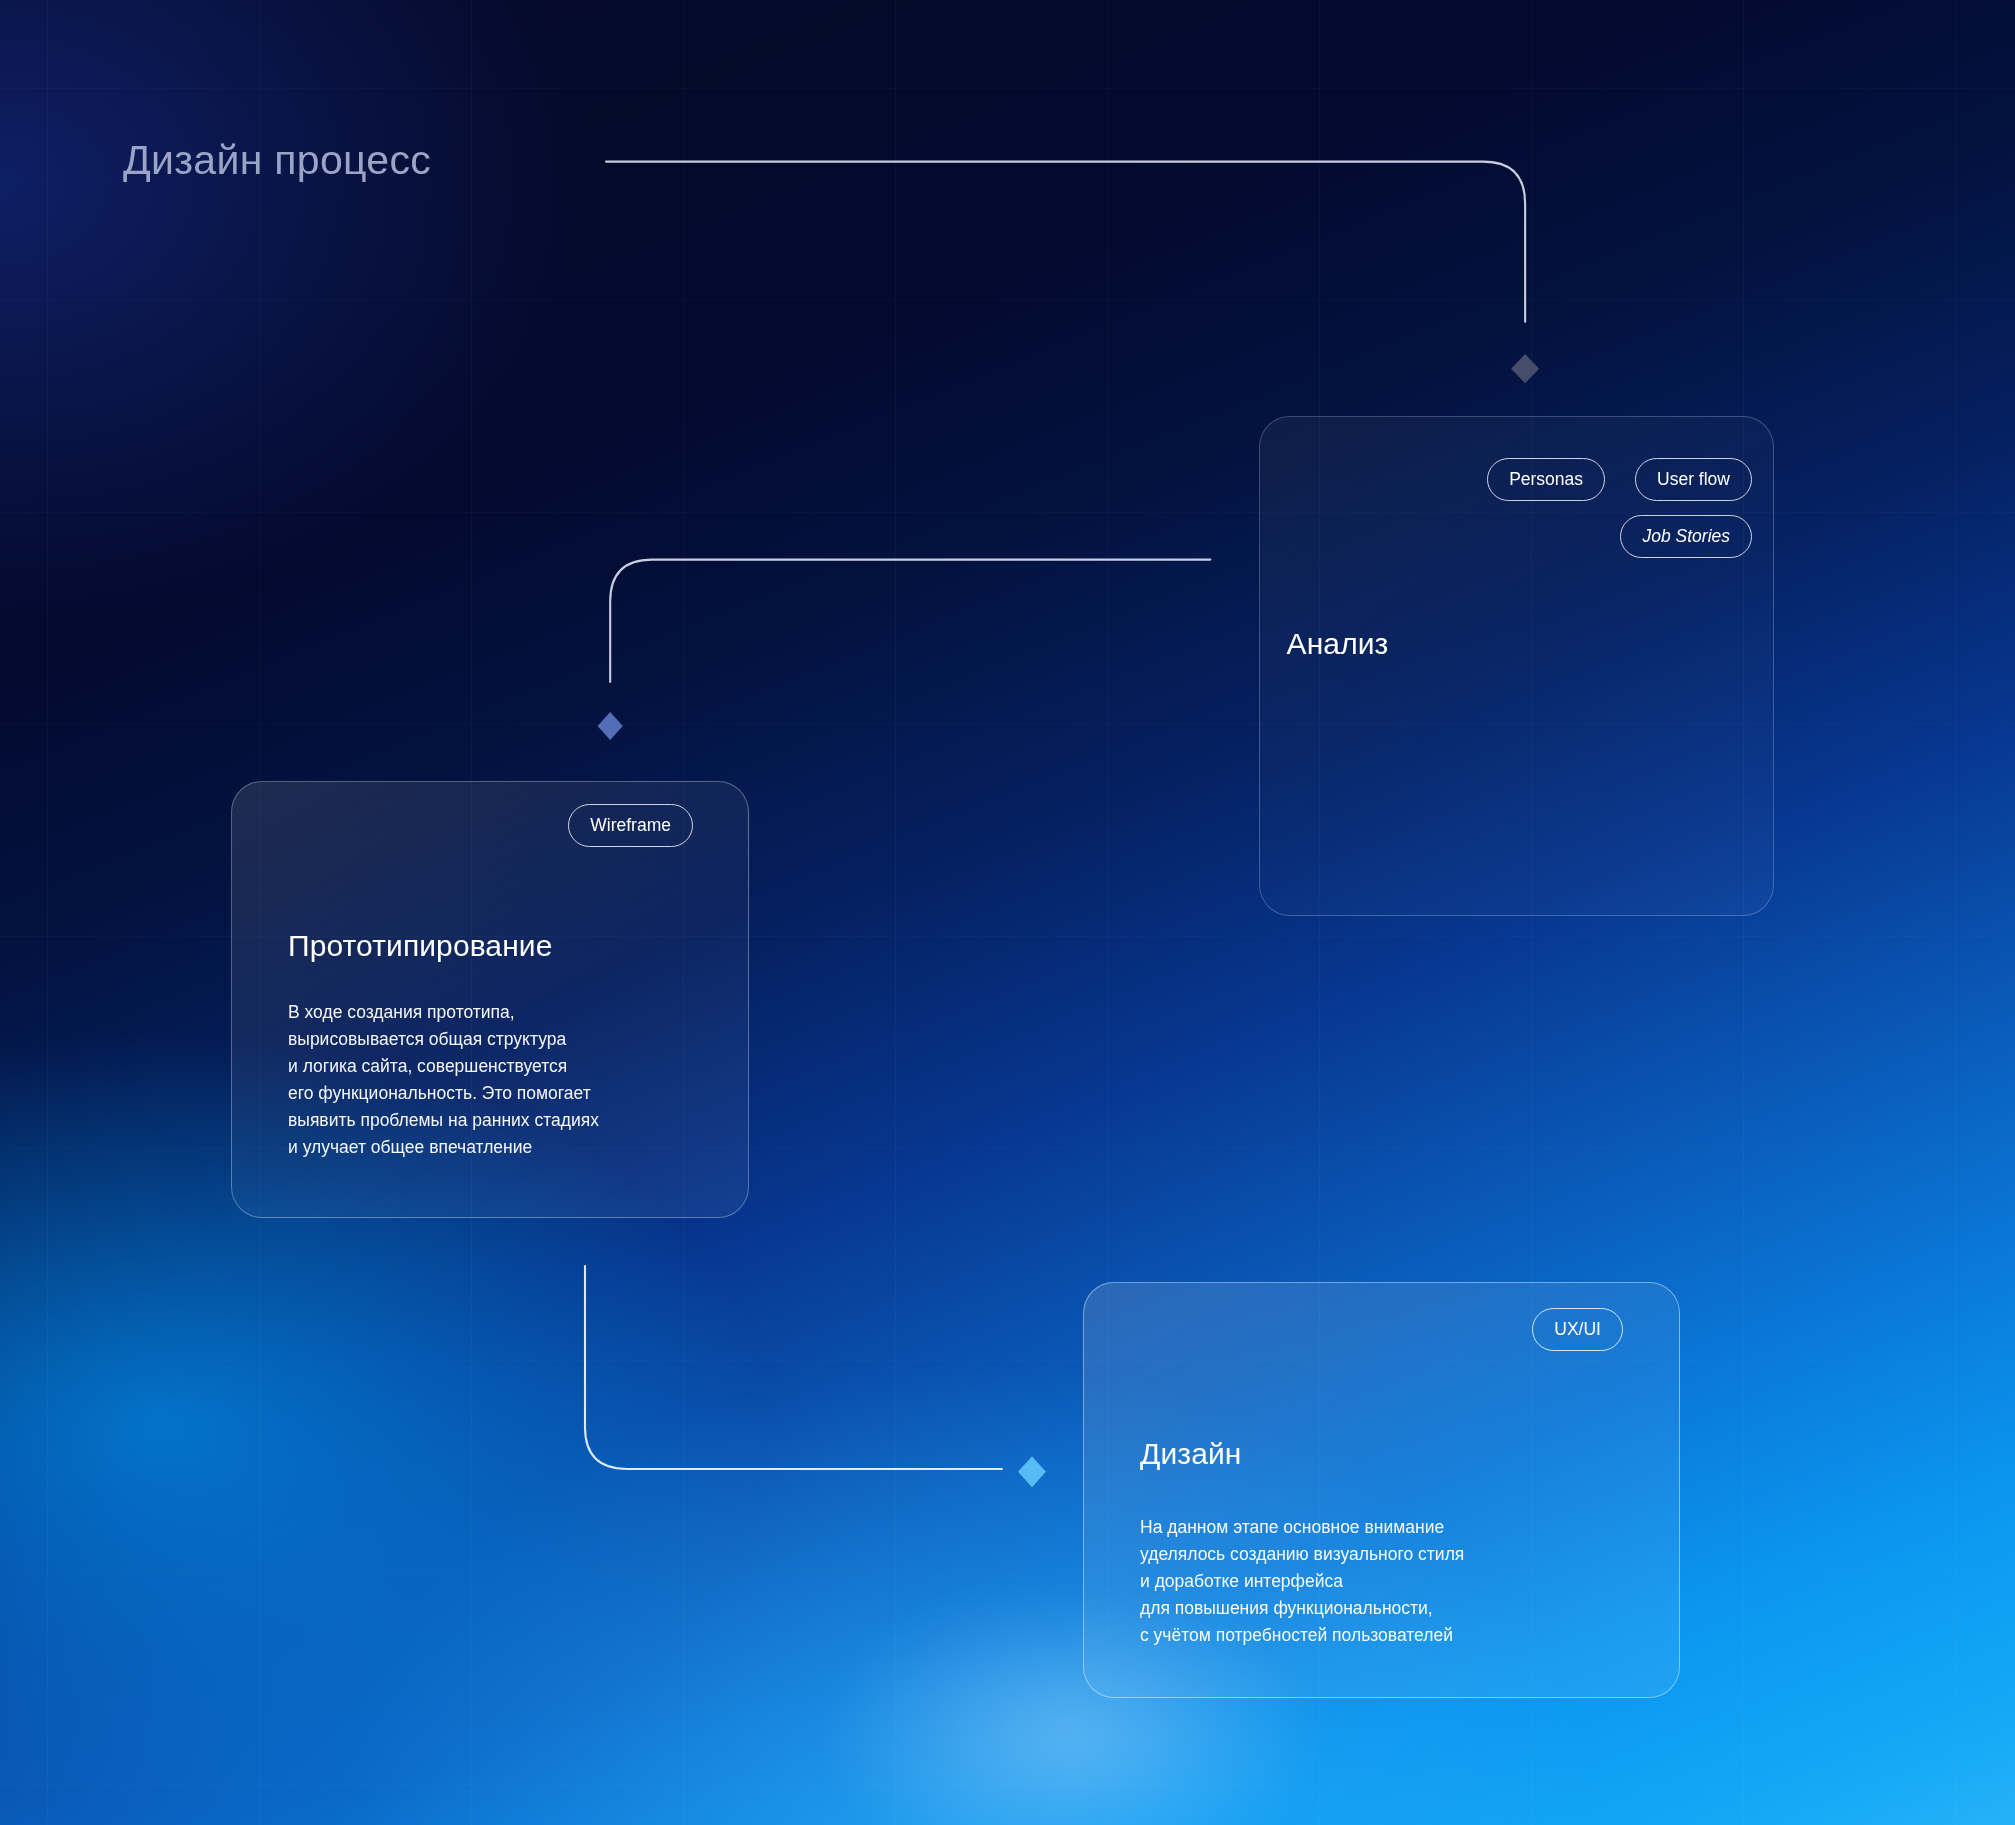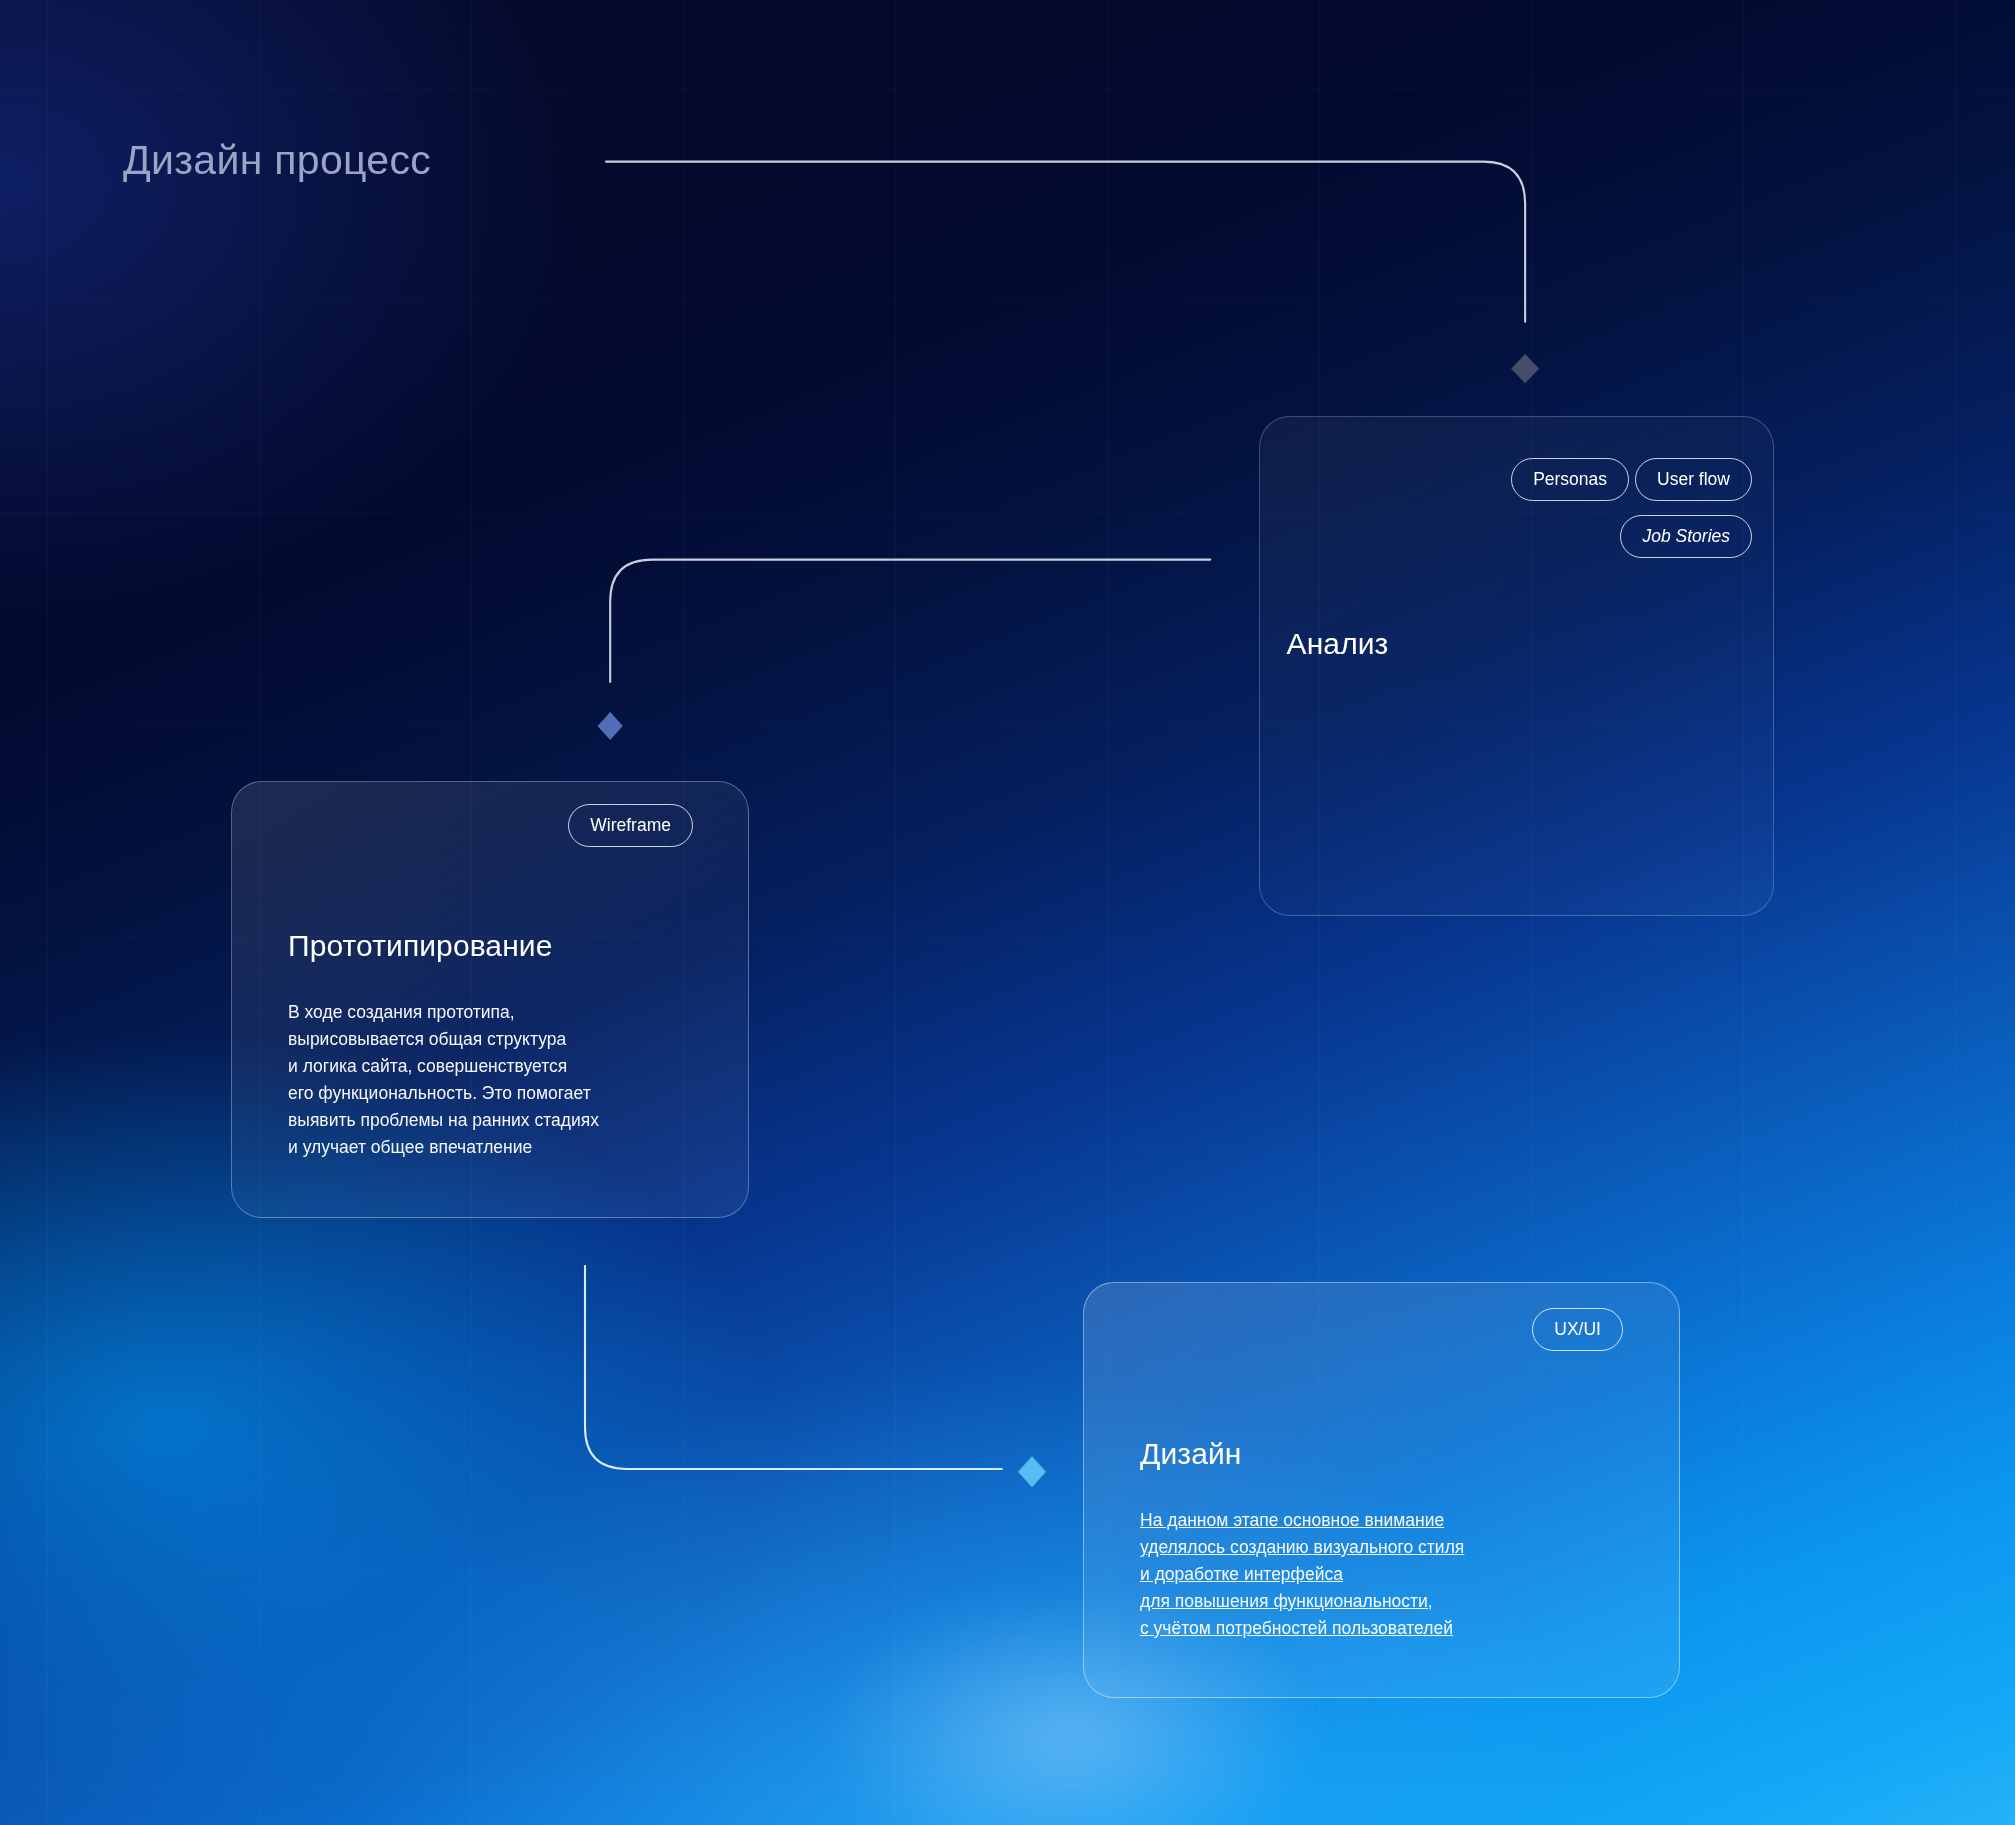--- a/index.html
+++ b/index.html
@@ -112,21 +112,21 @@
     width: 597px;
     height: 416px;
     background: linear-gradient(150deg, rgba(255,255,255,0.145) 0%, rgba(255,255,255,0.055) 55%, rgba(255,255,255,0.075) 100%);
     border-color: rgba(255,255,255,0.42);
   }
 
   
   .tag-row {
     position: absolute;
     display: flex;
-    gap: 6px;
+    gap: 30px;
     justify-content: flex-end;
   }
   .tag {
     display: inline-flex;
     align-items: center;
     justify-content: center;
     height: 43px;
     padding: 0 21px;
     border-radius: 22px;
     border: 1px solid rgba(255,255,255,0.80);
@@ -161,21 +161,21 @@
     white-space: pre-line;
   }
 
   #analysis-title    { left: 26.6px; top: 210px; }
   #analysis-body     { left: 26.6px; top: 273px; width: 448px; }
 
   #prototyping-title { left: 56px; top: 147px; }
   #prototyping-body  { left: 56px; top: 217px; width: 420px; }
 
   #design-title      { left: 56px; top: 154px; }
-  #design-body       { left: 56px; top: 224px; width: 434px; text-decoration: underline; }
+  #design-body       { left: 56px; top: 231px; width: 434px; }
 </style>
 </head>
 <body>
 
 <div id="stage">
 
   <div id="grid"></div>
   <div id="glow-blob"></div>
 
   <div id="page-title">Дизайн процесс</div>

